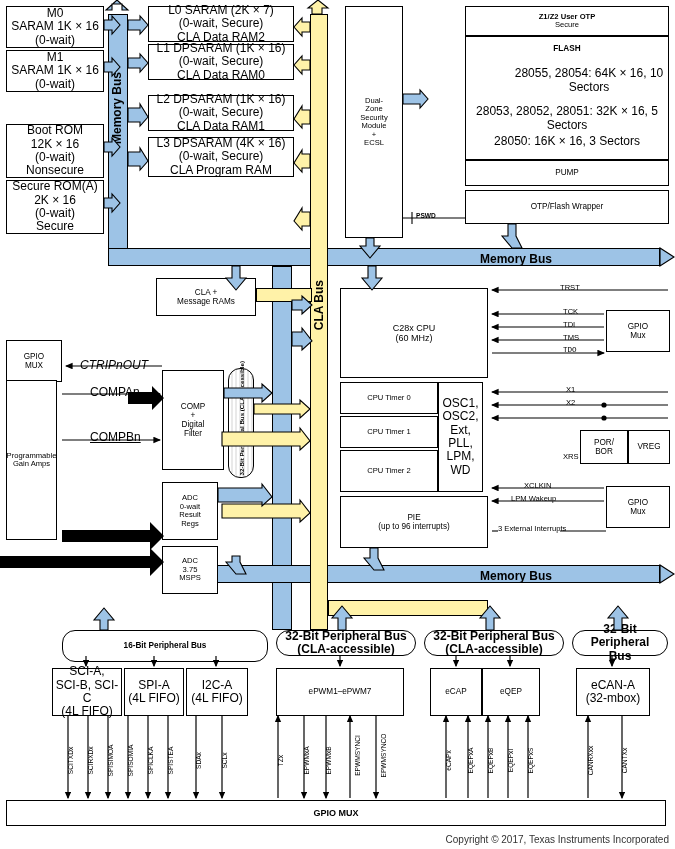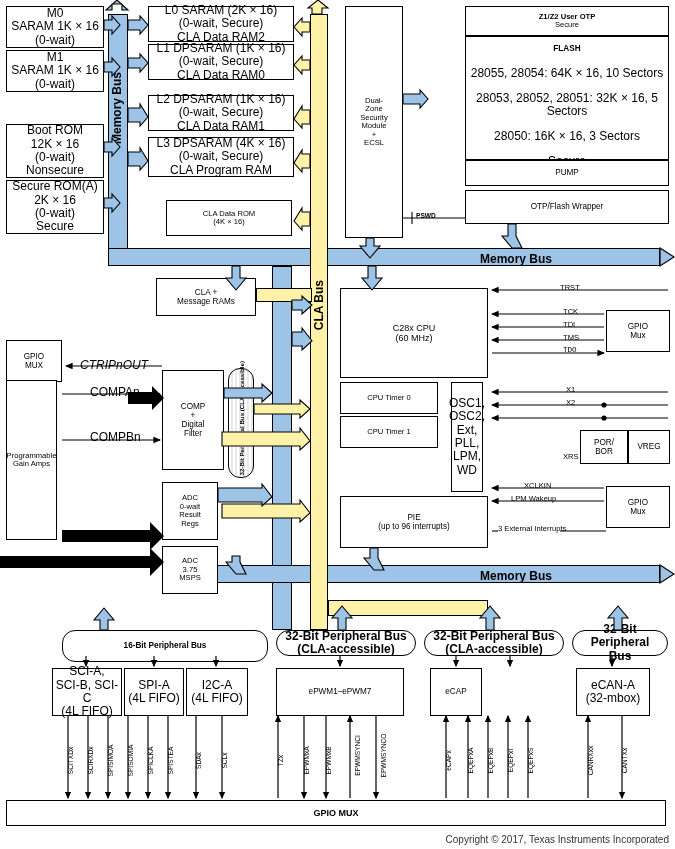--- a/index.html
+++ b/index.html
@@ -77,21 +77,21 @@
     <span class="lbl t7">
       <span>Secure ROM(A)</span><br>
       <span>2K × 16</span><br>
       <span>(0-wait)</span><br>
       <span>Secure</span>
     </span>
   </div>
 
   <div class="box" style="left:148px;top:6px;width:146px;height:36px;">
     <span class="lbl t7">
-      <span>L0 SARAM (2K × 16)</span><br>
+      <span>L0 SARAM (2K × 7)</span><br>
       <span>(0-wait, Secure)</span><br>
       <span>CLA Data RAM2</span>
     </span>
   </div>
   <div class="box" style="left:148px;top:44px;width:146px;height:36px;">
     <span class="lbl t7">
       <span>L1 DPSARAM (1K × 16)</span><br>
       <span>(0-wait, Secure)</span><br>
       <span>CLA Data RAM0</span>
     </span>
@@ -101,26 +101,20 @@
       <span>L2 DPSARAM (1K × 16)</span><br>
       <span>(0-wait, Secure)</span><br>
       <span>CLA Data RAM1</span>
     </span>
   </div>
   <div class="box" style="left:148px;top:137px;width:146px;height:40px;">
     <span class="lbl t7">
       <span>L3 DPSARAM (4K × 16)</span><br>
       <span>(0-wait, Secure)</span><br>
       <span>CLA Program RAM</span>
-    </span>
-  </div>
-  <div class="box" style="left:166px;top:200px;width:126px;height:36px;">
-    <span class="lbl t75">
-      <span>CLA Data ROM</span><br>
-      <span>(4K × 16)</span>
     </span>
   </div>
 
   <div class="box" style="left:345px;top:6px;width:58px;height:232px;">
     <span class="lbl t75">
       <span>Dual-</span><br>
       <span>Zone</span><br>
       <span>Security</span><br>
       <span>Module</span><br>
       <span>+</span><br>
@@ -131,23 +125,23 @@
   <div class="box" style="left:465px;top:6px;width:204px;height:232px;background:transparent;border:none;"></div>
 
   <div class="box" style="left:465px;top:6px;width:204px;height:30px;">
     <span class="lbl t75 b">
       <span>Z1/Z2 User OTP</span><br>
       <span class="t75" style="font-weight:normal">Secure</span>
     </span>
   </div>
   <div class="box" style="left:465px;top:36px;width:204px;height:124px;flex-direction:column;justify-content:flex-start;">
     <span class="lbl t8 b" style="margin-top:6px;">FLASH</span>
-    <span class="lbl t7" style="margin-top:12px;">28055, 28054: 64K × 16, 10 Sectors</span>
+    <span class="lbl t7" style="margin-top:12px;margin-left:44px;">28055, 28054: 64K × 16, 10 Sectors</span>
     <span class="lbl t7" style="margin-top:9px;">28053, 28052, 28051: 32K × 16, 5 Sectors</span>
-    <span class="lbl t7" style="margin-top:9px;">28050: 16K × 16, 3 Sectors</span>
+    <span class="lbl t7" style="margin-top:1px;">28050: 16K × 16, 3 Sectors</span>
     <span class="lbl t7" style="margin-top:10px;">Secure</span>
   </div>
   <div class="box" style="left:465px;top:160px;width:204px;height:26px;">
     <span class="lbl t8">PUMP</span>
   </div>
   <div class="box" style="left:465px;top:190px;width:204px;height:34px;">
     <span class="lbl t8">OTP/Flash Wrapper</span>
   </div>
 
   <div class="plain t65 b" style="left:416px;top:212px;">PSWD</div>
@@ -157,21 +151,24 @@
       <span>C28x CPU</span><br>
       <span>(60 MHz)</span>
     </span>
   </div>
   <div class="box" style="left:340px;top:382px;width:98px;height:32px;">
     <span class="lbl t75">CPU Timer 0</span>
   </div>
   <div class="box" style="left:340px;top:416px;width:98px;height:32px;">
     <span class="lbl t75">CPU Timer 1</span>
   </div>
-  <div class="box" style="left:438px;top:382px;width:32px;height:110px;margin-left:13px;">
+  <div class="box" style="left:340px;top:450px;width:98px;height:42px;">
+    <span class="lbl t75">CPU Timer 2</span>
+  </div>
+  <div class="box" style="left:438px;top:382px;width:45px;height:110px;">
     <span class="lbl t7">
       <span>OSC1,</span><br>
       <span>OSC2,</span><br>
       <span>Ext,</span><br>
       <span>PLL,</span><br>
       <span>LPM,</span><br>
       <span>WD</span>
     </span>
   </div>
   <div class="box" style="left:340px;top:496px;width:148px;height:52px;">
@@ -240,21 +237,21 @@
   <div class="box" style="left:162px;top:370px;width:62px;height:100px;">
     <span class="lbl t8">
       <span>COMP</span><br>
       <span>+</span><br>
       <span>Digital</span><br>
       <span>Filter</span>
     </span>
   </div>
   <div class="plain t7" style="left:80px;top:358px;font-style:italic;">CTRIPnOUT</div>
   <div class="plain t7" style="left:90px;top:385px;">COMPAn</div>
-  <div class="plain t7" style="left:90px;top:430px;">COMPBn</div>
+  <div class="plain t7" style="left:90px;top:430px;text-decoration:underline;">COMPBn</div>
 
   <div class="box" style="left:162px;top:482px;width:56px;height:58px;">
     <span class="lbl t75">
       <span>ADC</span><br>
       <span>0-wait</span><br>
       <span>Result</span><br>
       <span>Regs</span>
     </span>
   </div>
   <div class="box" style="left:162px;top:546px;width:56px;height:48px;">
@@ -308,20 +305,23 @@
     <span class="lbl t7">
       <span>I2C-A</span><br>
       <span>(4L FIFO)</span>
     </span>
   </div>
   <div class="box" style="left:276px;top:668px;width:128px;height:48px;">
     <span class="lbl t8">ePWM1–ePWM7</span>
   </div>
   <div class="box" style="left:430px;top:668px;width:52px;height:48px;">
     <span class="lbl t8">eCAP</span>
+  </div>
+  <div class="box" style="left:482px;top:668px;width:58px;height:48px;">
+    <span class="lbl t8">eQEP</span>
   </div>
   <div class="box" style="left:576px;top:668px;width:74px;height:48px;">
     <span class="lbl t7">
       <span>eCAN-A</span><br>
       <span>(32-mbox)</span>
     </span>
   </div>
 
   <div class="box" style="left:6px;top:800px;width:660px;height:26px;">
     <span class="lbl t9 b">GPIO MUX</span>

